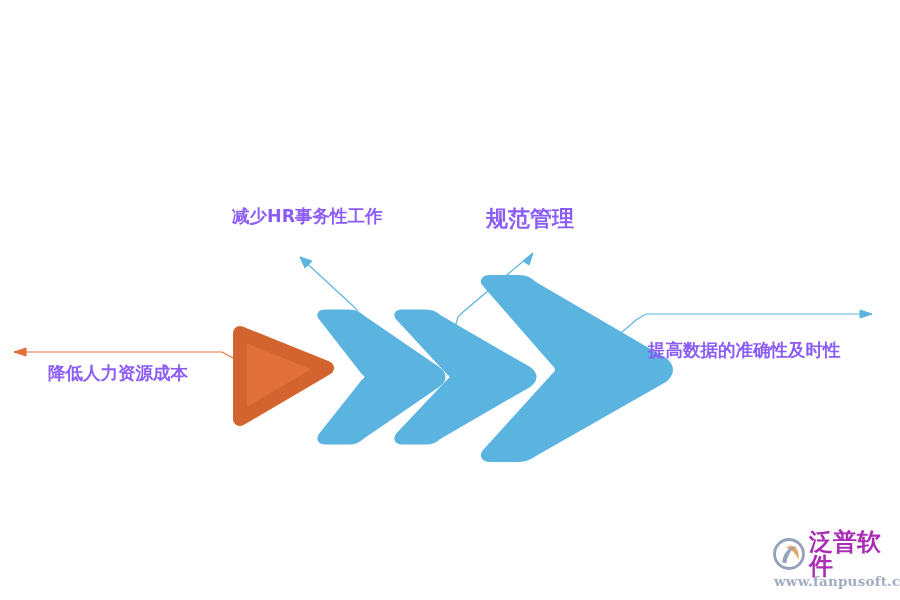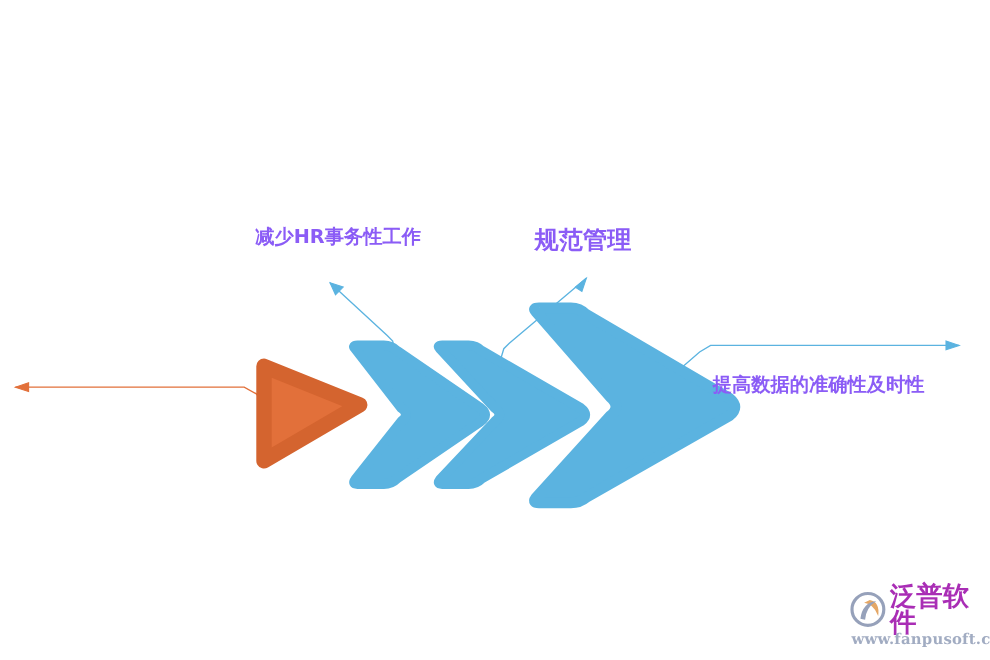--- a/index.html
+++ b/index.html
@@ -171,20 +171,21 @@
              L 327 368
              L 240 419
              Z" fill="#E2703A" stroke="#D4642F" stroke-width="14" stroke-linejoin="round" stroke-linecap="round"></path>
 
   </svg>
 
   <div class="callout-label" id="label-reduce-hr">减少HR事务性工作</div>
 
   <div class="callout-label" id="label-standardize">规范管理</div>
 
+  <div class="callout-label" id="label-lower-cost">降低人力资源成本</div>
 
   <div class="callout-label" id="label-accuracy">提高数据的准确性及时性</div>
 
   <div class="watermark">
     <div class="wm-row">
       <svg class="wm-mark" viewBox="0 0 40 40">
         <path d="M 20 3 A 17 17 0 1 0 20 37 A 17 17 0 1 0 20 3 Z" fill="none" stroke="#8E9AB5" stroke-width="3.4"></path>
         <path d="M 11 29 Q 13 10 31 9 Q 19 14 17 31 Z" fill="#ffffff"></path>
         <path d="M 22 10 Q 33 12 31 27 Q 26 14 16 13 Z" fill="#E2A05A"></path>
         <path d="M 12 30 Q 14 13 29 11 Q 18 18 17 31 Z" fill="#8E9AB5"></path>

